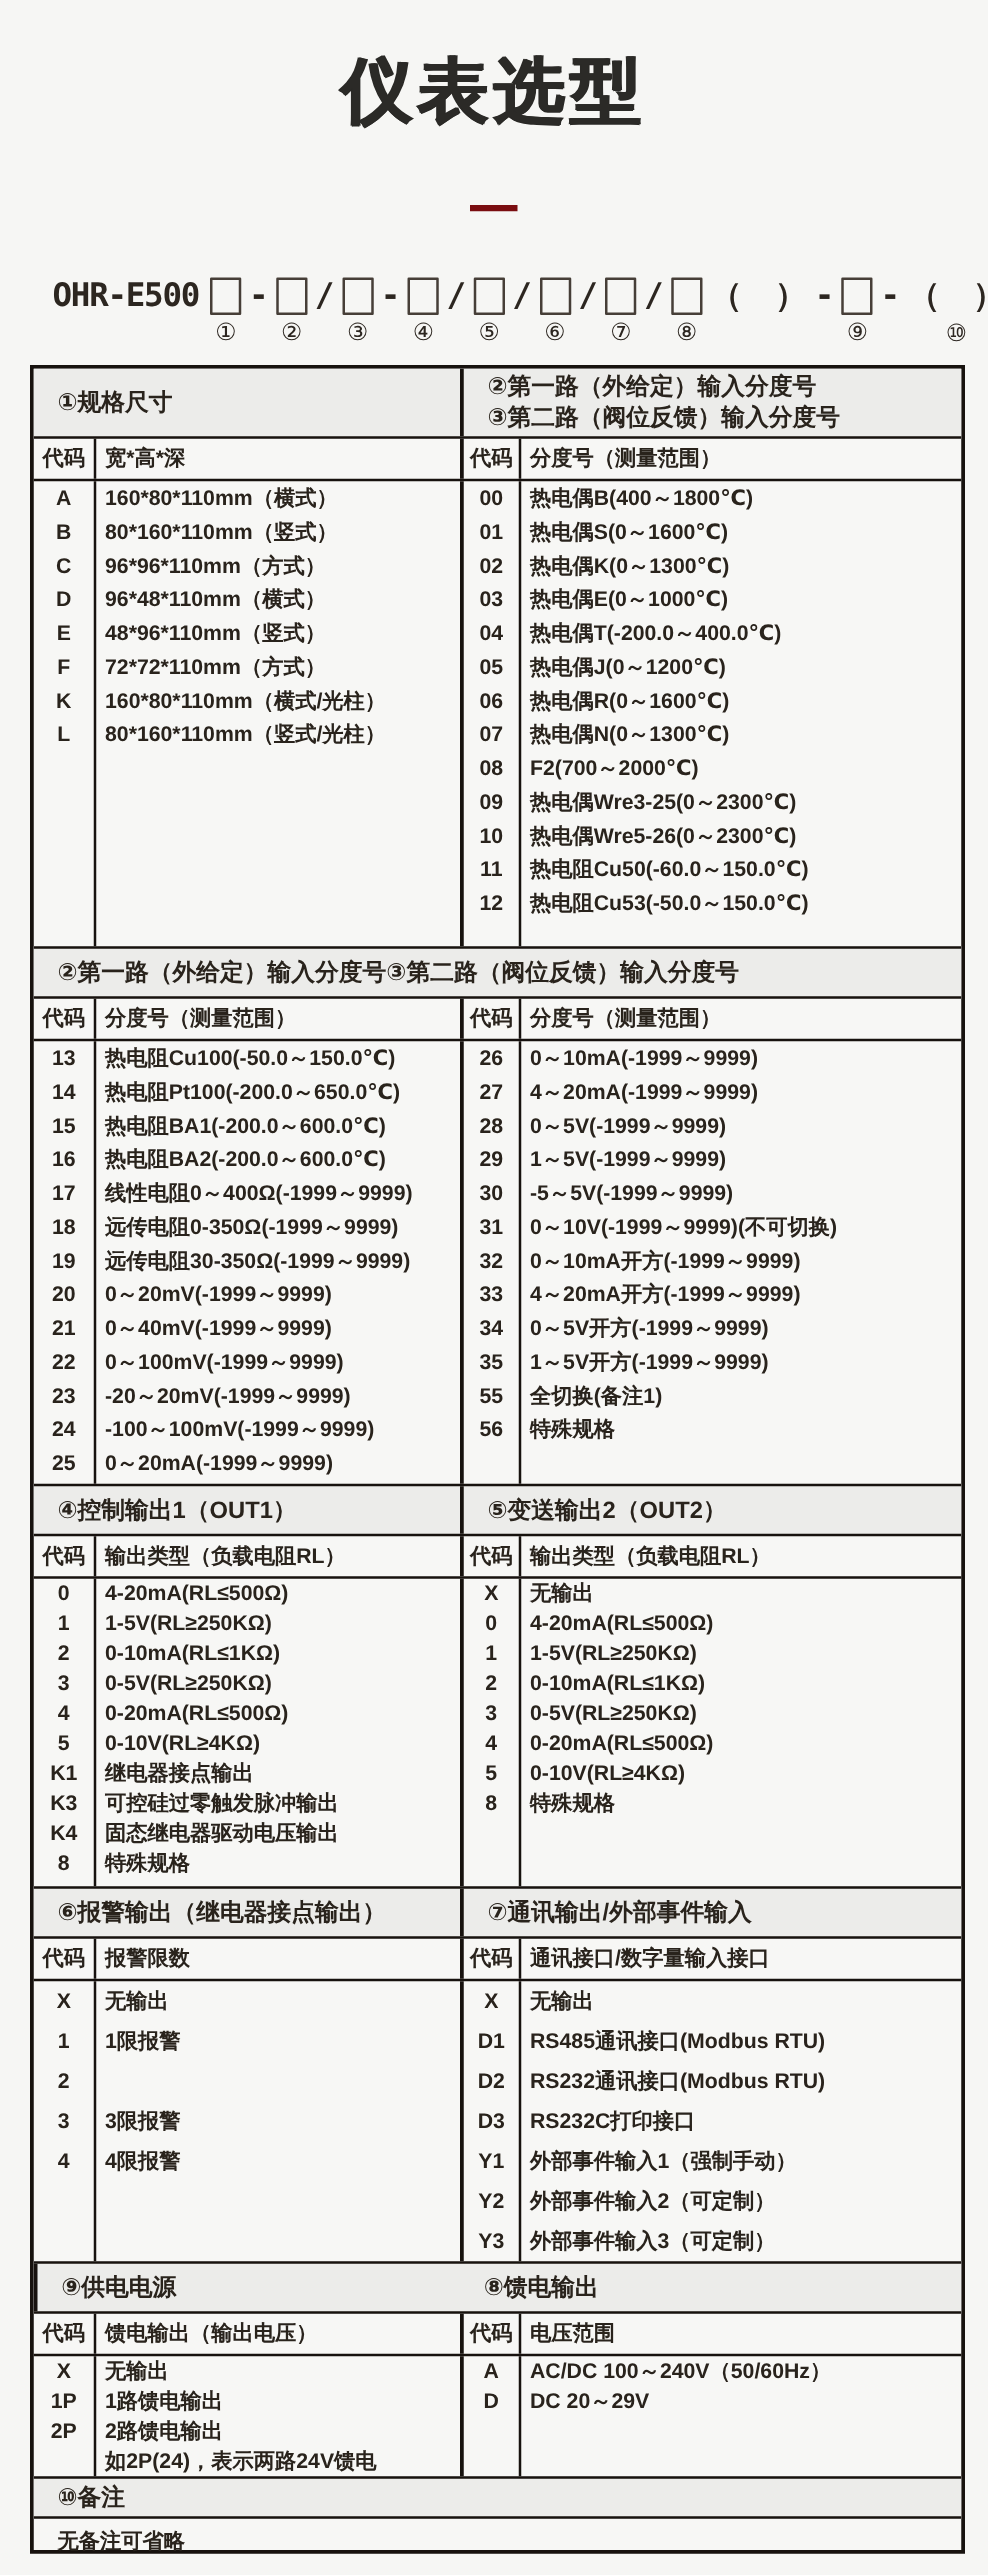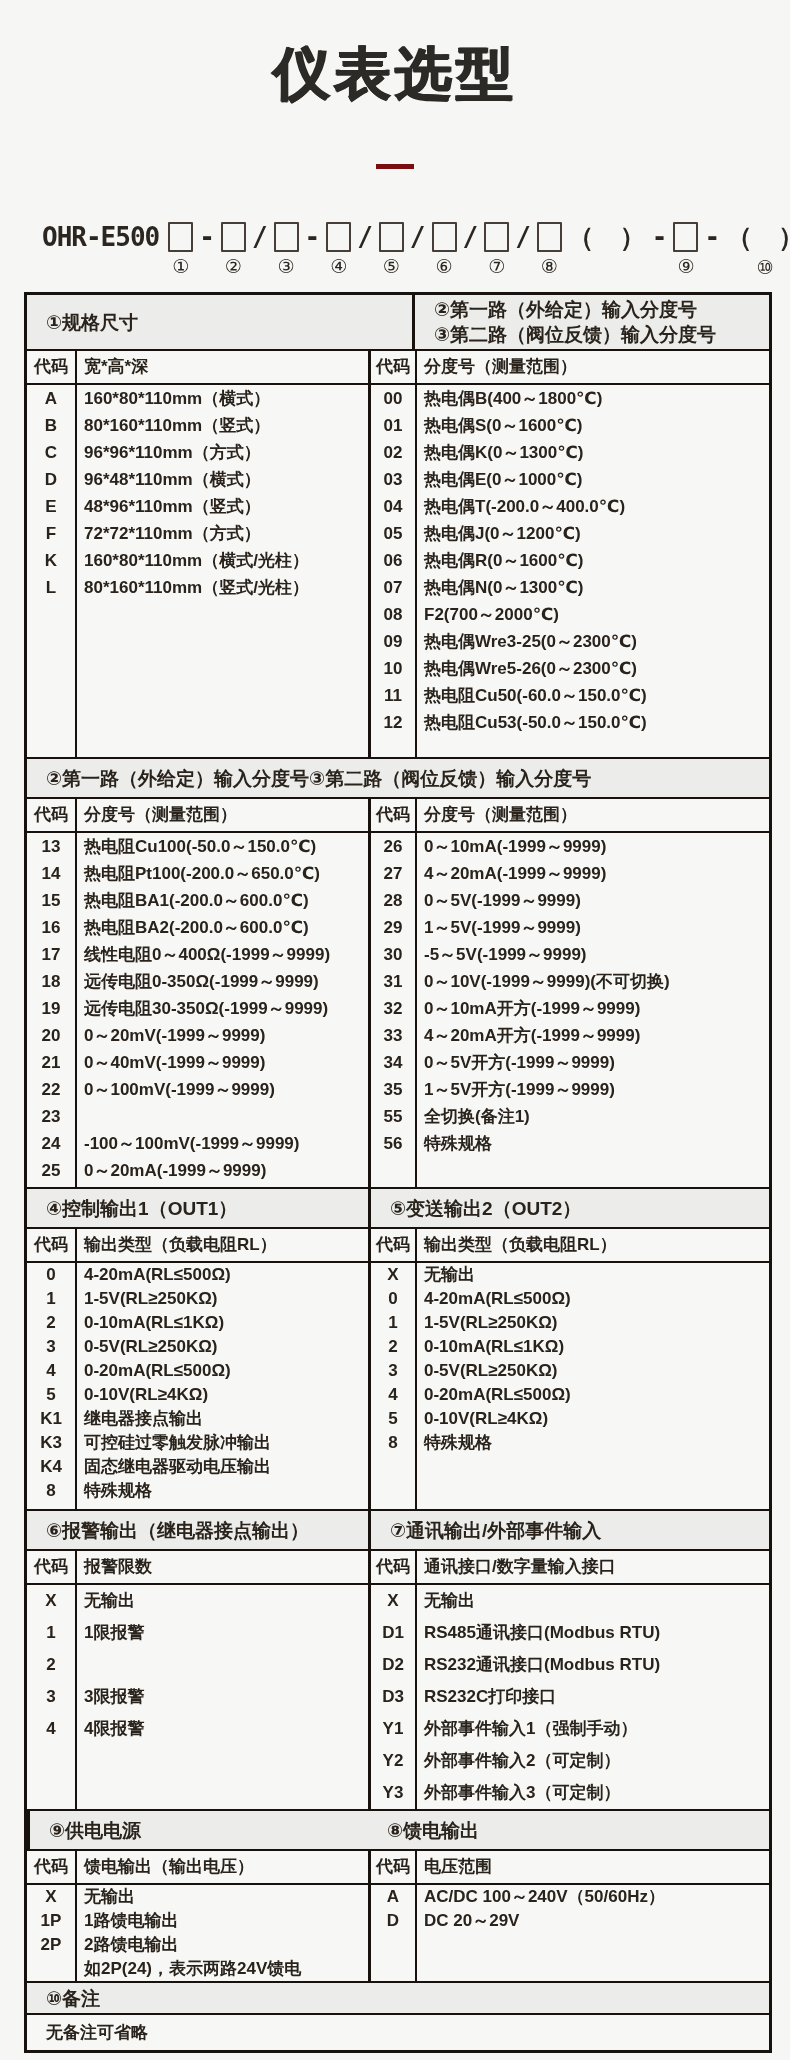--- a/index.html
+++ b/index.html
@@ -40,21 +40,21 @@
     width:742px;margin:12px auto 0;margin-left:24px;
     border:3px solid #17120e;background:#f7f7f5;
     font-size:17px;font-weight:bold;color:#29231c;
   }
   .band{display:grid;grid-template-columns:341px 1fr;}
   .bandfull{display:block;}
   .rhalf{border-left:3px solid #17120e;}
   .gray{background:#ececea;border-top:2px solid #17120e;border-bottom:2px solid #17120e;}
   .seltable > .gray:first-child{border-top:none;}
   .sec-title{font-size:19px;display:flex;flex-direction:column;justify-content:center;padding-left:19px;line-height:25px;}
-  .s1h{height:54px;gap:44px;}
+  .s1h{height:54px;}
   .s23h,.s45h,.s67h,.s89h{height:38px;}
   .s10h{height:30px;font-size:19px;}
 
   .colh{border-bottom:2px solid #17120e;}
   .colh .half{height:32px;display:grid;position:relative;}
   .lhalf.grid{grid-template-columns:48px 1fr;}
   .rhalf.grid{grid-template-columns:44px 1fr;}
   .lined{position:relative;}
   .lhalf.lined::before{content:"";position:absolute;left:48px;top:0;bottom:0;width:2px;background:#17120e;}
   .rhalf.lined::before{content:"";position:absolute;left:44px;top:0;bottom:0;width:2px;background:#17120e;}
@@ -65,21 +65,21 @@
   .trow{display:grid;}
   .lhalf .trow{grid-template-columns:48px 1fr;}
   .rhalf .trow{grid-template-columns:44px 1fr;}
   .tcode{text-align:center;}
   .tdesc{padding-left:9px;white-space:nowrap;}
   .s1b{height:372px;}  .s1b .trow{height:27px;line-height:27px;}
   .s23b{height:354px;} .s23b .trow{height:27px;line-height:27px;}
   .s45b{height:246px;} .s45b .trow{height:24px;line-height:24px;}
   .s67b{height:224px;} .s67b .trow{height:32px;line-height:32px;}
   .s89b{height:96px;}  .s89b .trow{height:24px;line-height:24px;}
-  .finalrow{height:35px;line-height:35px;padding-left:19px;font-size:17px;}
+  .finalrow{height:25px;line-height:35px;padding-left:19px;font-size:17px;}
 </style>
 </head>
 <body>
 
 <div class="page">
 
   <h1 class="page-title">仪表选型</h1>
   <div class="title-dash" style="background: rgb(122, 13, 16);"></div>
 
   <div class="model-line">
@@ -330,20 +330,21 @@
           <div class="trow">
             <div class="tcode">21</div>
             <div class="tdesc">0～40mV(-1999～9999)</div>
           </div>
           <div class="trow">
             <div class="tcode">22</div>
             <div class="tdesc">0～100mV(-1999～9999)</div>
           </div>
           <div class="trow">
             <div class="tcode">23</div>
+            <div class="tdesc">-20～20mV(-1999～9999)</div>
           </div>
           <div class="trow">
             <div class="tcode">24</div>
             <div class="tdesc">-100～100mV(-1999～9999)</div>
           </div>
           <div class="trow">
             <div class="tcode">25</div>
             <div class="tdesc">0～20mA(-1999～9999)</div>
           </div>
         </div>

